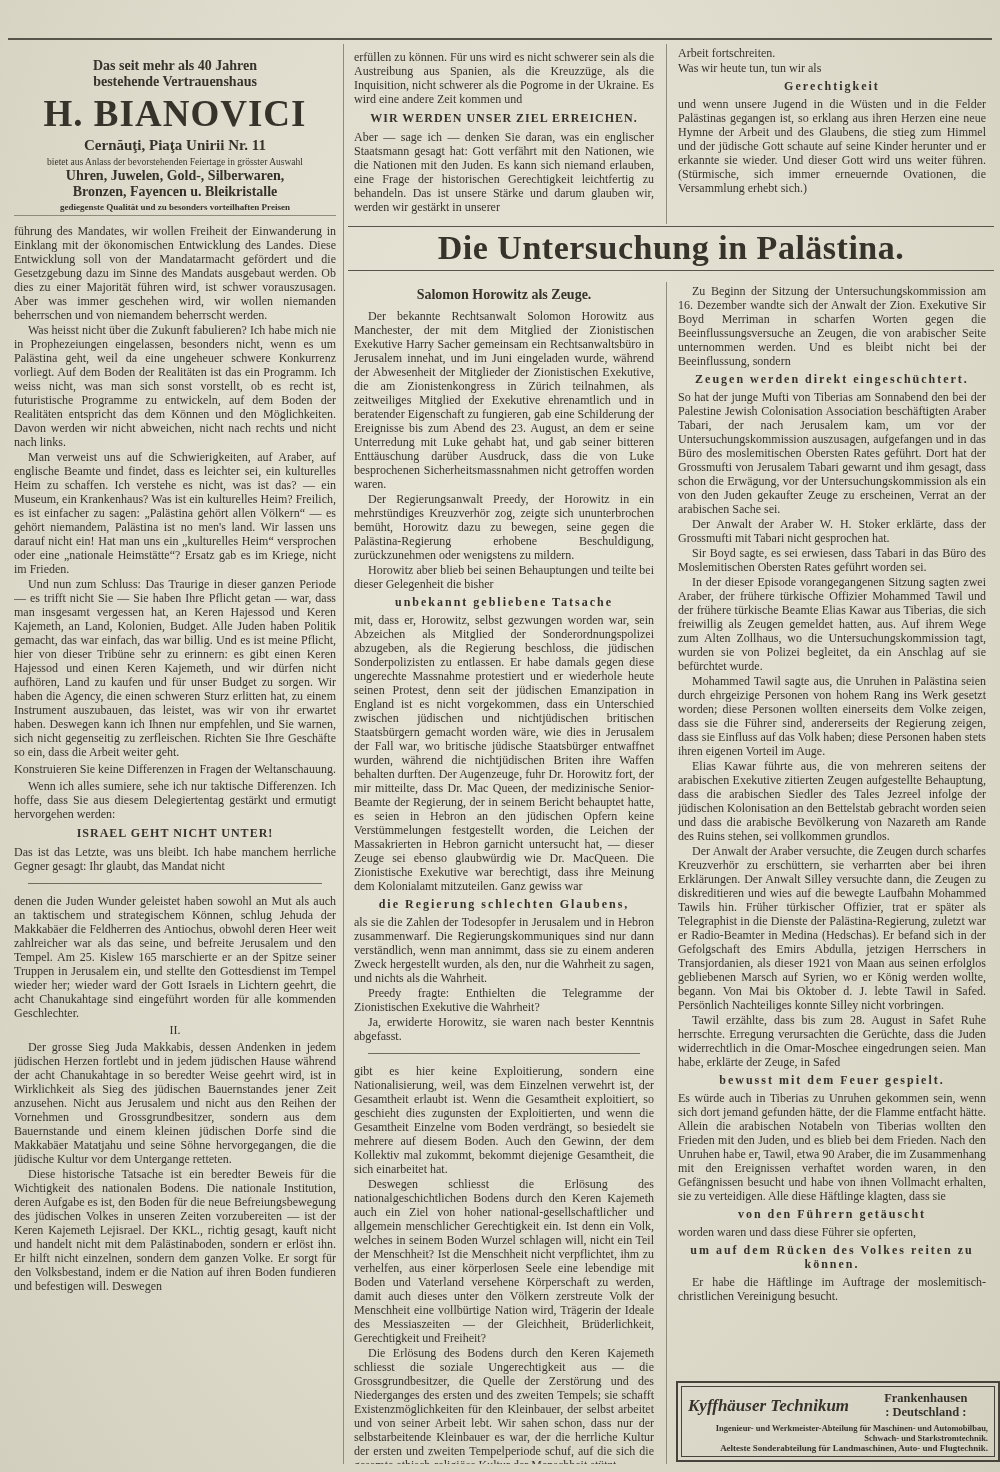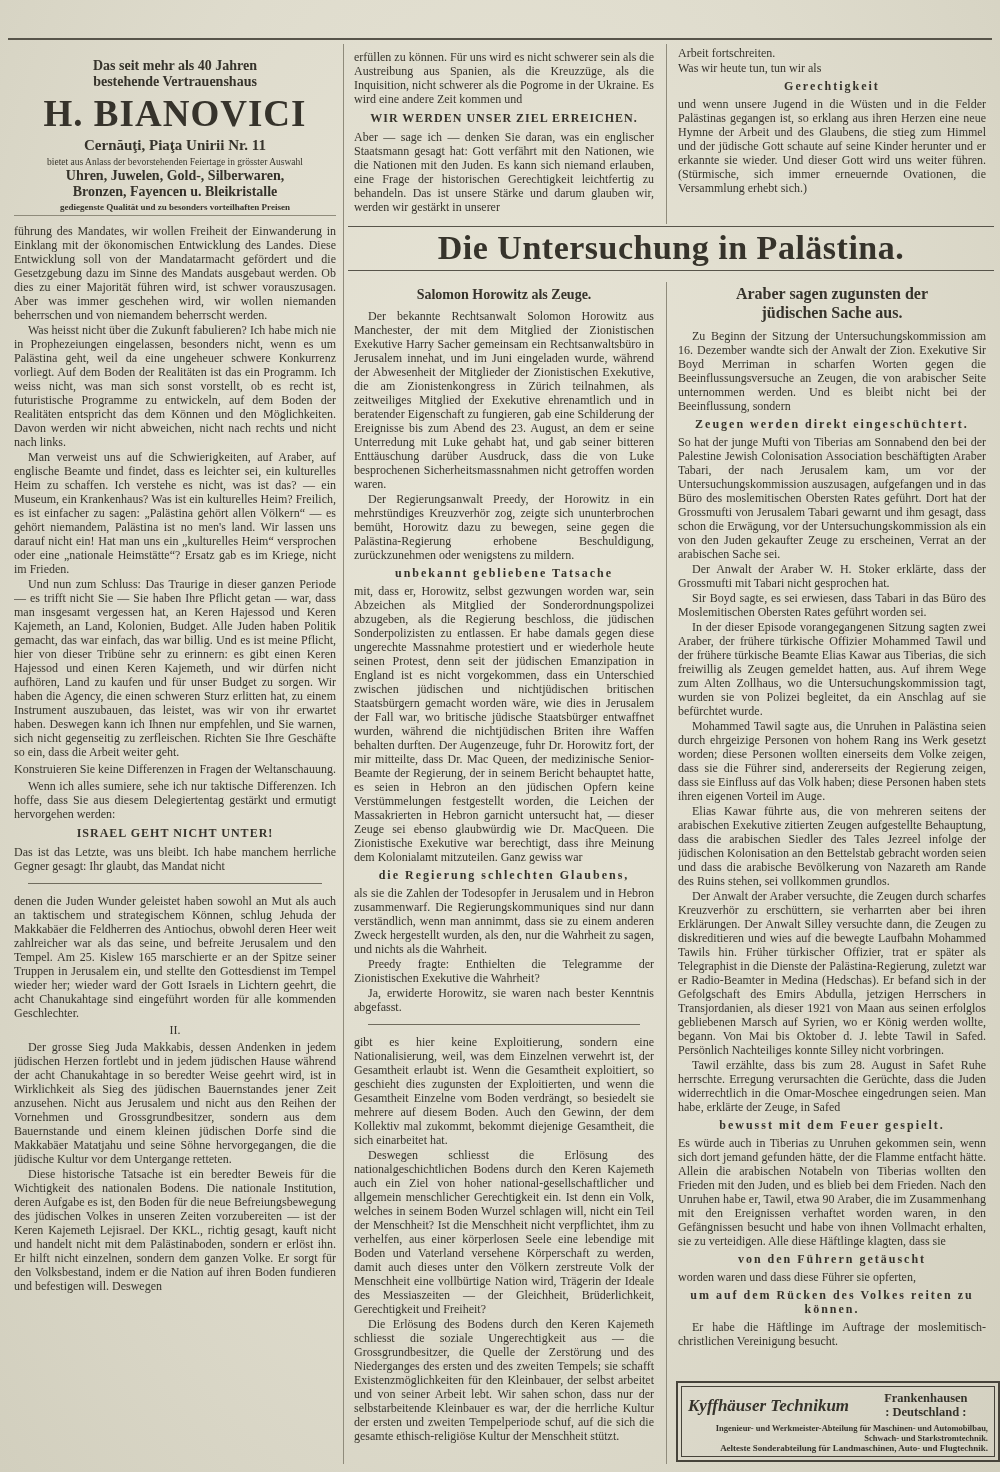--- a/index.html
+++ b/index.html
@@ -120,42 +120,39 @@
     <div class="hl-rule"></div>
     <h1>Die Untersuchung in Palästina.</h1>
     <div class="hl-rule"></div>
   </div>
 
   <div class="colbox col-b-main">
     <p class="para subhead">Salomon Horowitz als Zeuge.</p>
     <div>
         <p class="para">Der bekannte Rechtsanwalt Solomon Horowitz aus Manchester, der mit dem Mitglied der Zionistischen Exekutive Harry Sacher gemeinsam ein Rechtsanwaltsbüro in Jerusalem innehat, und im Juni eingeladen wurde, während der Abwesenheit der Mitglieder der Zionistischen Exekutive, die am Zionistenkongress in Zürich teilnahmen, als zeitweiliges Mitglied der Exekutive ehrenamtlich und in beratender Eigenschaft zu fungieren, gab eine Schilderung der Ereignisse bis zum Abend des 23. August, an dem er seine Unterredung mit Luke gehabt hat, und gab seiner bitteren Enttäuschung darüber Ausdruck, dass die von Luke besprochenen Sicherheitsmassnahmen nicht getroffen worden waren.</p>
         <p class="para">Der Regierungsanwalt Preedy, der Horowitz in ein mehrstündiges Kreuzverhör zog, zeigte sich ununterbrochen bemüht, Horowitz dazu zu bewegen, seine gegen die Palästina-Regierung erhobene Beschuldigung, zurückzunehmen oder wenigstens zu mildern.</p>
+        <p class="para">Horowitz aber blieb bei seinen Behauptungen und teilte bei dieser Gelegenheit die bisher</p>
         <p class="para sp">unbekannt gebliebene Tatsache</p>
         <p class="para f">mit, dass er, Horowitz, selbst gezwungen worden war, sein Abzeichen als Mitglied der Sonderordnungspolizei abzugeben, als die Regierung beschloss, die jüdischen Sonderpolizisten zu entlassen. Er habe damals gegen diese ungerechte Massnahme protestiert und er wiederhole heute seinen Protest, denn seit der jüdischen Emanzipation in England ist es nicht vorgekommen, dass ein Unterschied zwischen jüdischen und nichtjüdischen britischen Staatsbürgern gemacht worden wäre, wie dies in Jerusalem der Fall war, wo britische jüdische Staatsbürger entwaffnet wurden, während die nichtjüdischen Briten ihre Waffen behalten durften. Der Augenzeuge, fuhr Dr. Horowitz fort, der mir mitteilte, dass Dr. Mac Queen, der medizinische Senior-Beamte der Regierung, der in seinem Bericht behauptet hatte, es seien in Hebron an den jüdischen Opfern keine Verstümmelungen festgestellt worden, die Leichen der Massakrierten in Hebron garnicht untersucht hat, — dieser Zeuge sei ebenso glaubwürdig wie Dr. MacQueen. Die Zionistische Exekutive war berechtigt, dass ihre Meinung dem Kolonialamt mitzuteilen. Ganz gewiss war</p>
         <p class="para sp">die Regierung schlechten Glaubens,</p>
         <p class="para f">als sie die Zahlen der Todesopfer in Jerusalem und in Hebron zusammenwarf. Die Regierungskommuniques sind nur dann verständlich, wenn man annimmt, dass sie zu einem anderen Zweck hergestellt wurden, als den, nur die Wahrheit zu sagen, und nichts als die Wahrheit.</p>
         <p class="para">Preedy fragte: Enthielten die Telegramme der Zionistischen Exekutive die Wahrheit?</p>
         <p class="para">Ja, erwiderte Horowitz, sie waren nach bester Kenntnis abgefasst.</p>
       </div>
     <div class="col-rule"></div>
     <div>
         <p class="para f">gibt es hier keine Exploitierung, sondern eine Nationalisierung, weil, was dem Einzelnen verwehrt ist, der Gesamtheit erlaubt ist. Wenn die Gesamtheit exploitiert, so geschieht dies zugunsten der Exploitierten, und wenn die Gesamtheit Einzelne vom Boden verdrängt, so besiedelt sie mehrere auf diesem Boden. Auch den Gewinn, der dem Kollektiv mal zukommt, bekommt diejenige Gesamtheit, die sich einarbeitet hat.</p>
         <p class="para">Deswegen schliesst die Erlösung des nationalgeschichtlichen Bodens durch den Keren Kajemeth auch ein Ziel von hoher national-gesellschaftlicher und allgemein menschlicher Gerechtigkeit ein. Ist denn ein Volk, welches in seinem Boden Wurzel schlagen will, nicht ein Teil der Menschheit? Ist die Menschheit nicht verpflichtet, ihm zu verhelfen, aus einer körperlosen Seele eine lebendige mit Boden und Vaterland versehene Körperschaft zu werden, damit auch dieses unter den Völkern zerstreute Volk der Menschheit eine vollbürtige Nation wird, Trägerin der Ideale des Messiaszeiten — der Gleichheit, Brüderlichkeit, Gerechtigkeit und Freiheit?</p>
         <p class="para">Die Erlösung des Bodens durch den Keren Kajemeth schliesst die soziale Ungerechtigkeit aus — die Grossgrundbesitzer, die Quelle der Zerstörung und des Niederganges des ersten und des zweiten Tempels; sie schafft Existenzmöglichkeiten für den Kleinbauer, der selbst arbeitet und von seiner Arbeit lebt. Wir sahen schon, dass nur der selbstarbeitende Kleinbauer es war, der die herrliche Kultur der ersten und zweiten Tempelperiode schuf, auf die sich die gesamte ethisch-religiöse Kultur der Menschheit stützt.</p>
       </div>
   </div>
 
   <div class="vr vr-bc-main"></div>
 
   <div class="colbox col-c-main">
-    <p class="para subhead subhead-large">
-      <span>Araber sagen zugunsten der</span><br>
-      <span>jüdischen Sache aus.</span>
-    </p>
     <div>
         <p class="para">Zu Beginn der Sitzung der Untersuchungskommission am 16. Dezember wandte sich der Anwalt der Zion. Exekutive Sir Boyd Merriman in scharfen Worten gegen die Beeinflussungsversuche an Zeugen, die von arabischer Seite unternommen werden. Und es bleibt nicht bei der Beeinflussung, sondern</p>
         <p class="para sp">Zeugen werden direkt eingeschüchtert.</p>
         <p class="para f">So hat der junge Mufti von Tiberias am Sonnabend den bei der Palestine Jewish Colonisation Association beschäftigten Araber Tabari, der nach Jerusalem kam, um vor der Untersuchungskommission auszusagen, aufgefangen und in das Büro des moslemitischen Obersten Rates geführt. Dort hat der Grossmufti von Jerusalem Tabari gewarnt und ihm gesagt, dass schon die Erwägung, vor der Untersuchungskommission als ein von den Juden gekaufter Zeuge zu erscheinen, Verrat an der arabischen Sache sei.</p>
         <p class="para">Der Anwalt der Araber W. H. Stoker erklärte, dass der Grossmufti mit Tabari nicht gesprochen hat.</p>
         <p class="para">Sir Boyd sagte, es sei erwiesen, dass Tabari in das Büro des Moslemitischen Obersten Rates geführt worden sei.</p>
         <p class="para">In der dieser Episode vorangegangenen Sitzung sagten zwei Araber, der frühere türkische Offizier Mohammed Tawil und der frühere türkische Beamte Elias Kawar aus Tiberias, die sich freiwillig als Zeugen gemeldet hatten, aus. Auf ihrem Wege zum Alten Zollhaus, wo die Untersuchungskommission tagt, wurden sie von Polizei begleitet, da ein Anschlag auf sie befürchtet wurde.</p>
         <p class="para">Mohammed Tawil sagte aus, die Unruhen in Palästina seien durch ehrgeizige Personen von hohem Rang ins Werk gesetzt worden; diese Personen wollten einerseits dem Volke zeigen, dass sie die Führer sind, andererseits der Regierung zeigen, dass sie Einfluss auf das Volk haben; diese Personen haben stets ihren eigenen Vorteil im Auge.</p>
         <p class="para">Elias Kawar führte aus, die von mehreren seitens der arabischen Exekutive zitierten Zeugen aufgestellte Behauptung, dass die arabischen Siedler des Tales Jezreel infolge der jüdischen Kolonisation an den Bettelstab gebracht worden seien und dass die arabische Bevölkerung von Nazareth am Rande des Ruins stehen, sei vollkommen grundlos.</p>
         <p class="para">Der Anwalt der Araber versuchte, die Zeugen durch scharfes Kreuzverhör zu erschüttern, sie verharrten aber bei ihren Erklärungen. Der Anwalt Silley versuchte dann, die Zeugen zu diskreditieren und wies auf die bewegte Laufbahn Mohammed Tawils hin. Früher türkischer Offizier, trat er später als Telegraphist in die Dienste der Palästina-Regierung, zuletzt war er Radio-Beamter in Medina (Hedschas). Er befand sich in der Gefolgschaft des Emirs Abdulla, jetzigen Herrschers in Transjordanien, als dieser 1921 von Maan aus seinen erfolglos gebliebenen Marsch auf Syrien, wo er König werden wollte, begann. Von Mai bis Oktober d. J. lebte Tawil in Safed. Persönlich Nachteiliges konnte Silley nicht vorbringen.</p>

